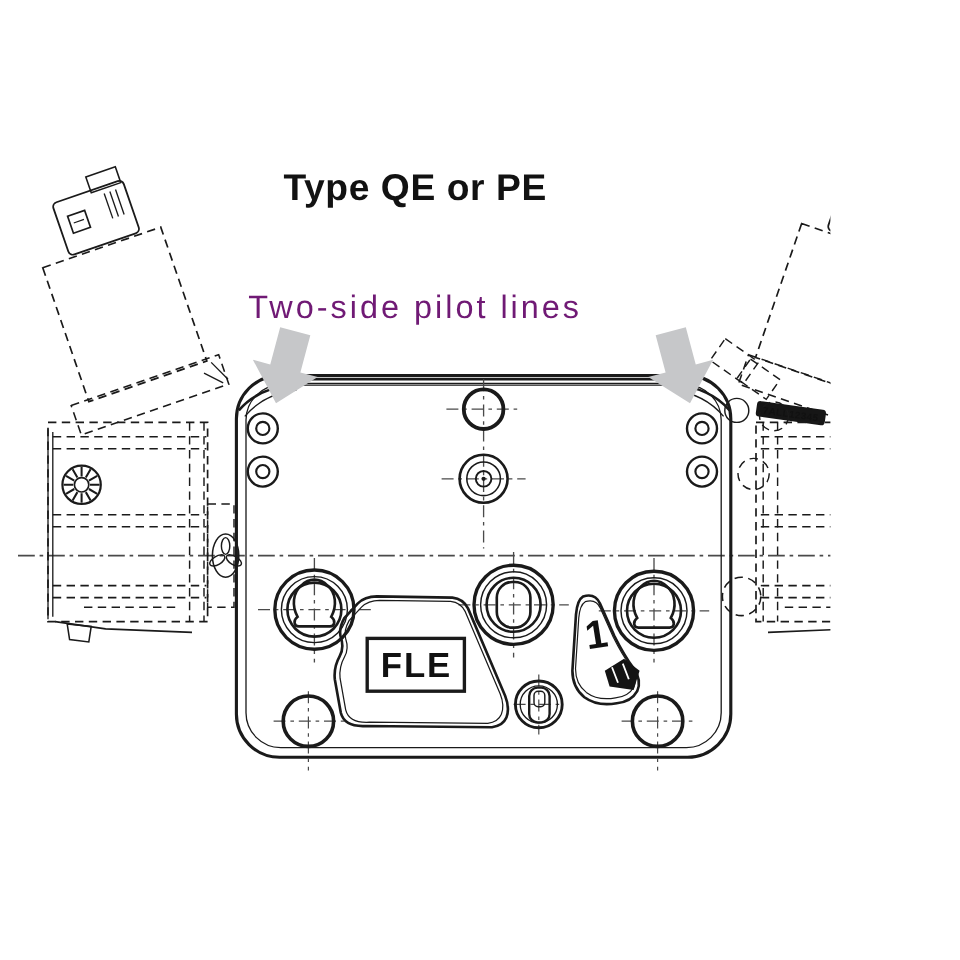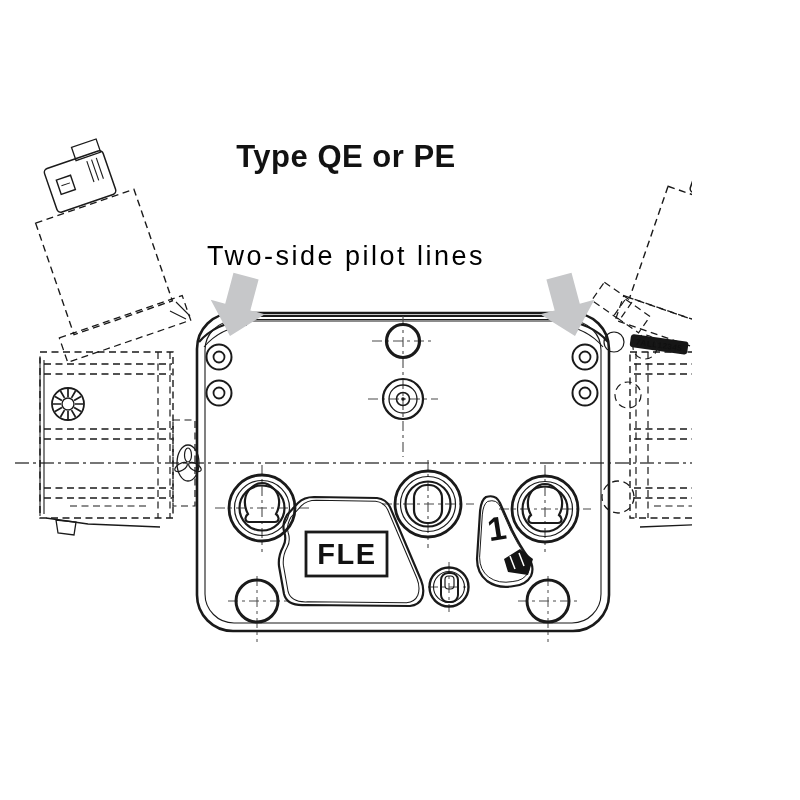--- a/index.html
+++ b/index.html
@@ -6,21 +6,21 @@
   .canvas{
     position:relative;width:692px;height:800px;background:#ffffff;overflow:hidden;
     font-family:"Liberation Sans", sans-serif;color:#151515;
   }
   .title{
     position:absolute;left:0;right:0;top:139px;text-align:center;
     font-size:31px;font-weight:700;letter-spacing:.5px;color:#121212;
   }
   .subtitle{
     position:absolute;left:0;right:0;top:241px;text-align:center;
-    font-size:27px;font-weight:400;letter-spacing:2.5px;color:#000000;
+    font-size:27px;font-weight:400;letter-spacing:2.5px;color:#701a75;
   }
   svg{position:absolute;left:0;top:0;}
   .ln{stroke:#1a1a1a;fill:none;}
   .dash{stroke:#1a1a1a;fill:none;stroke-dasharray:7 4.5;}
   .cl{stroke:#4a4a4a;fill:none;stroke-dasharray:14 4 3 4;}
   .cl2{stroke:#4a4a4a;fill:none;stroke-dasharray:10 4 3 4;}
   text.eng{font-family:"Liberation Sans", sans-serif;fill:#111;}
 </style>
 </head>
 <body>

